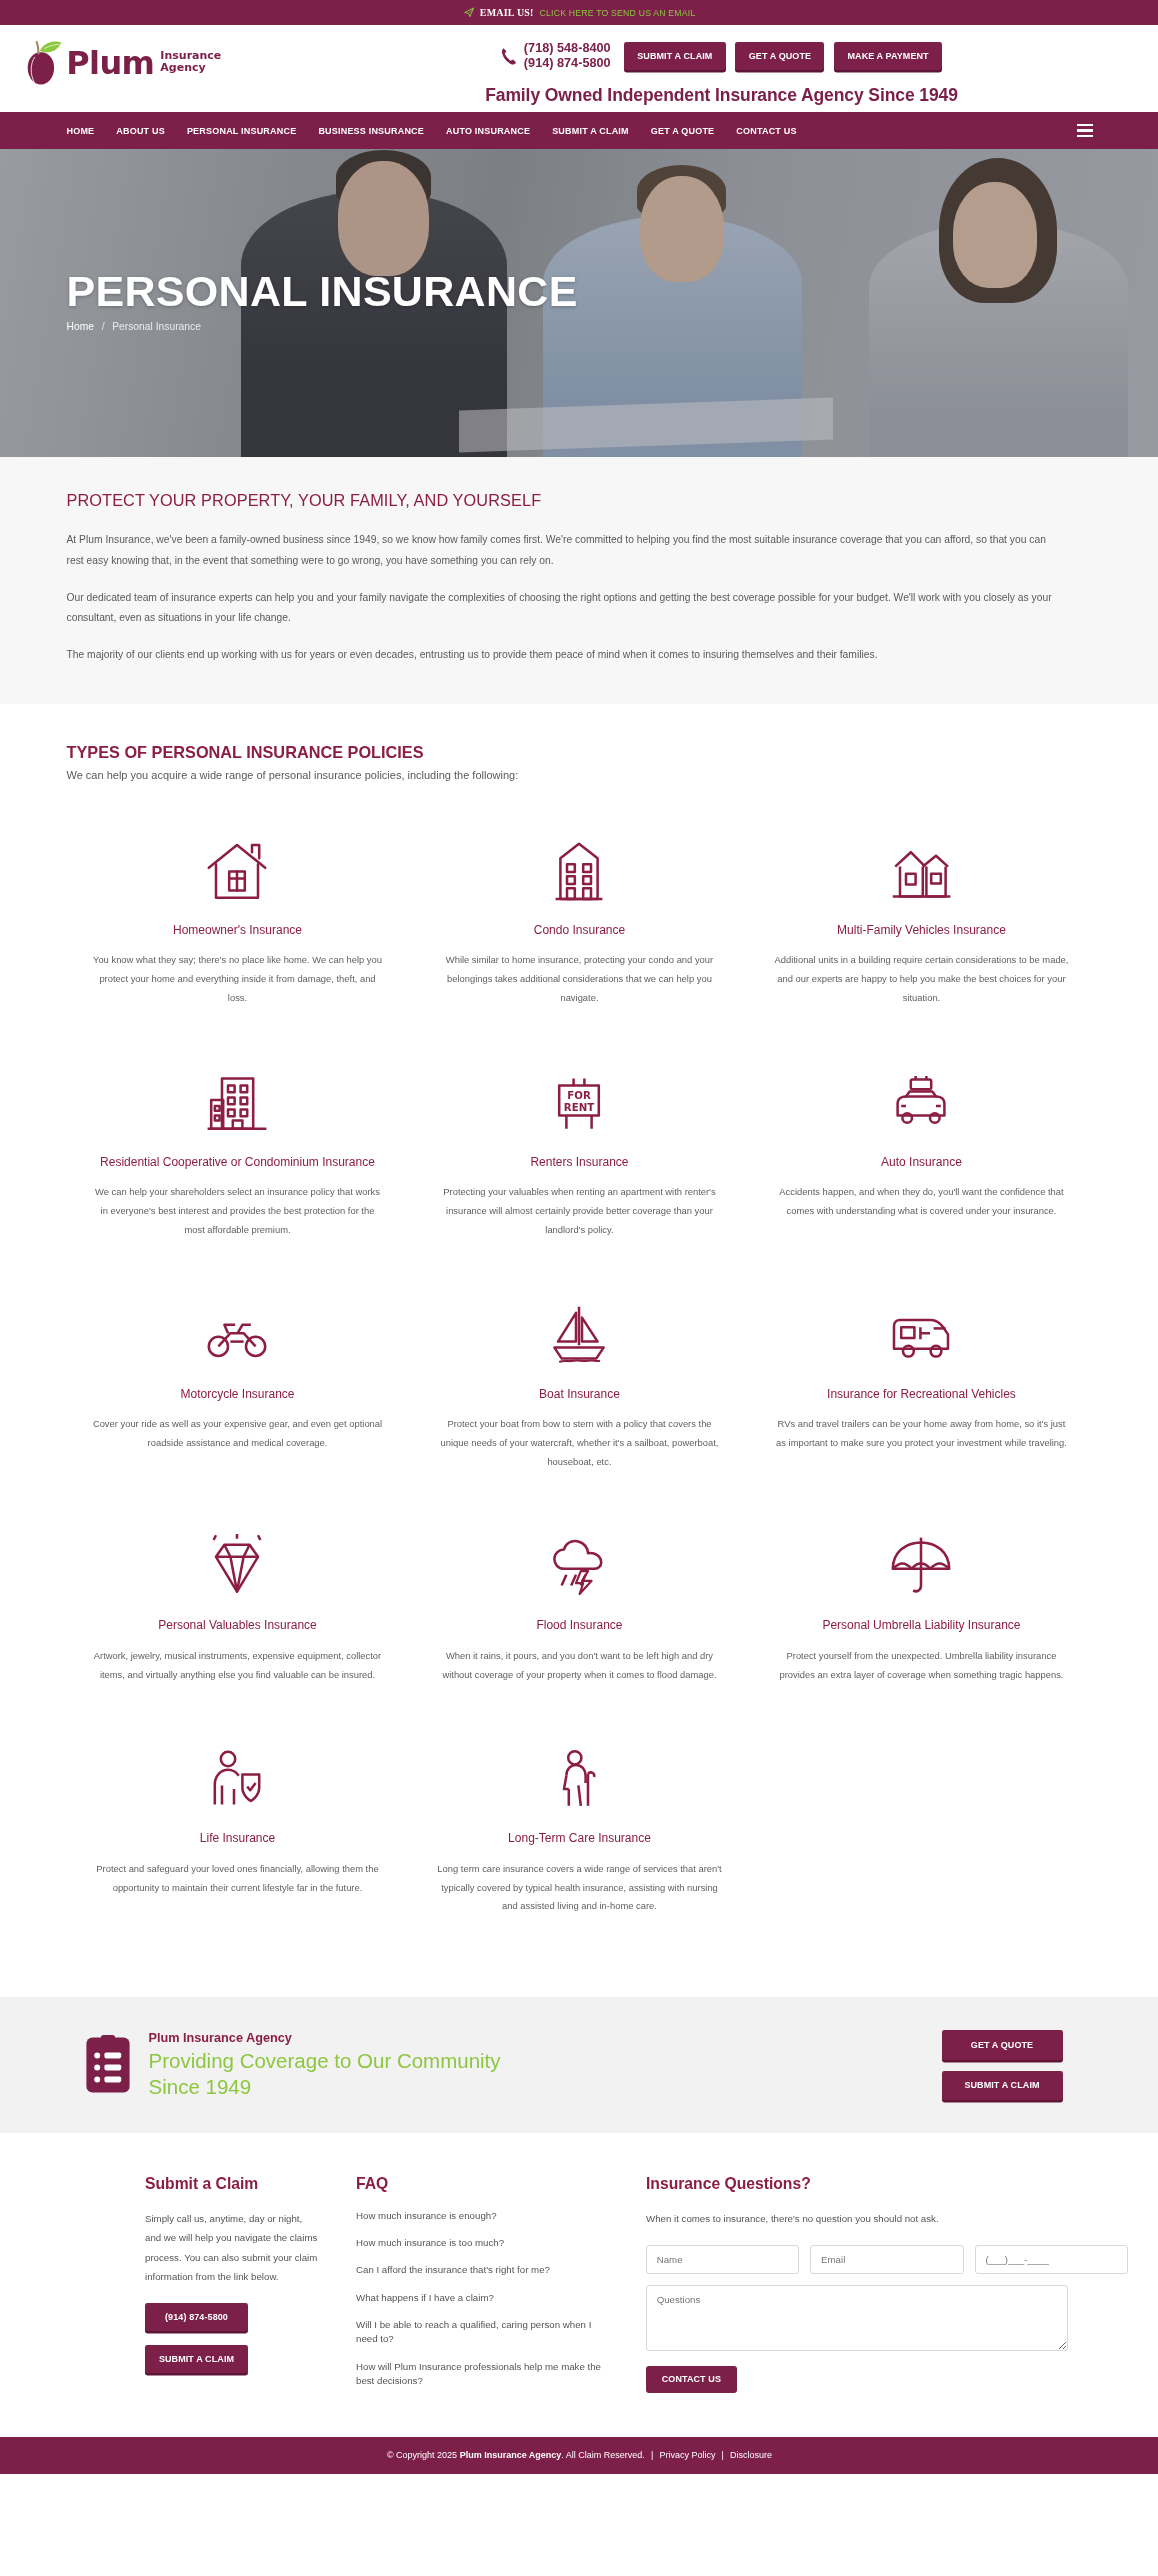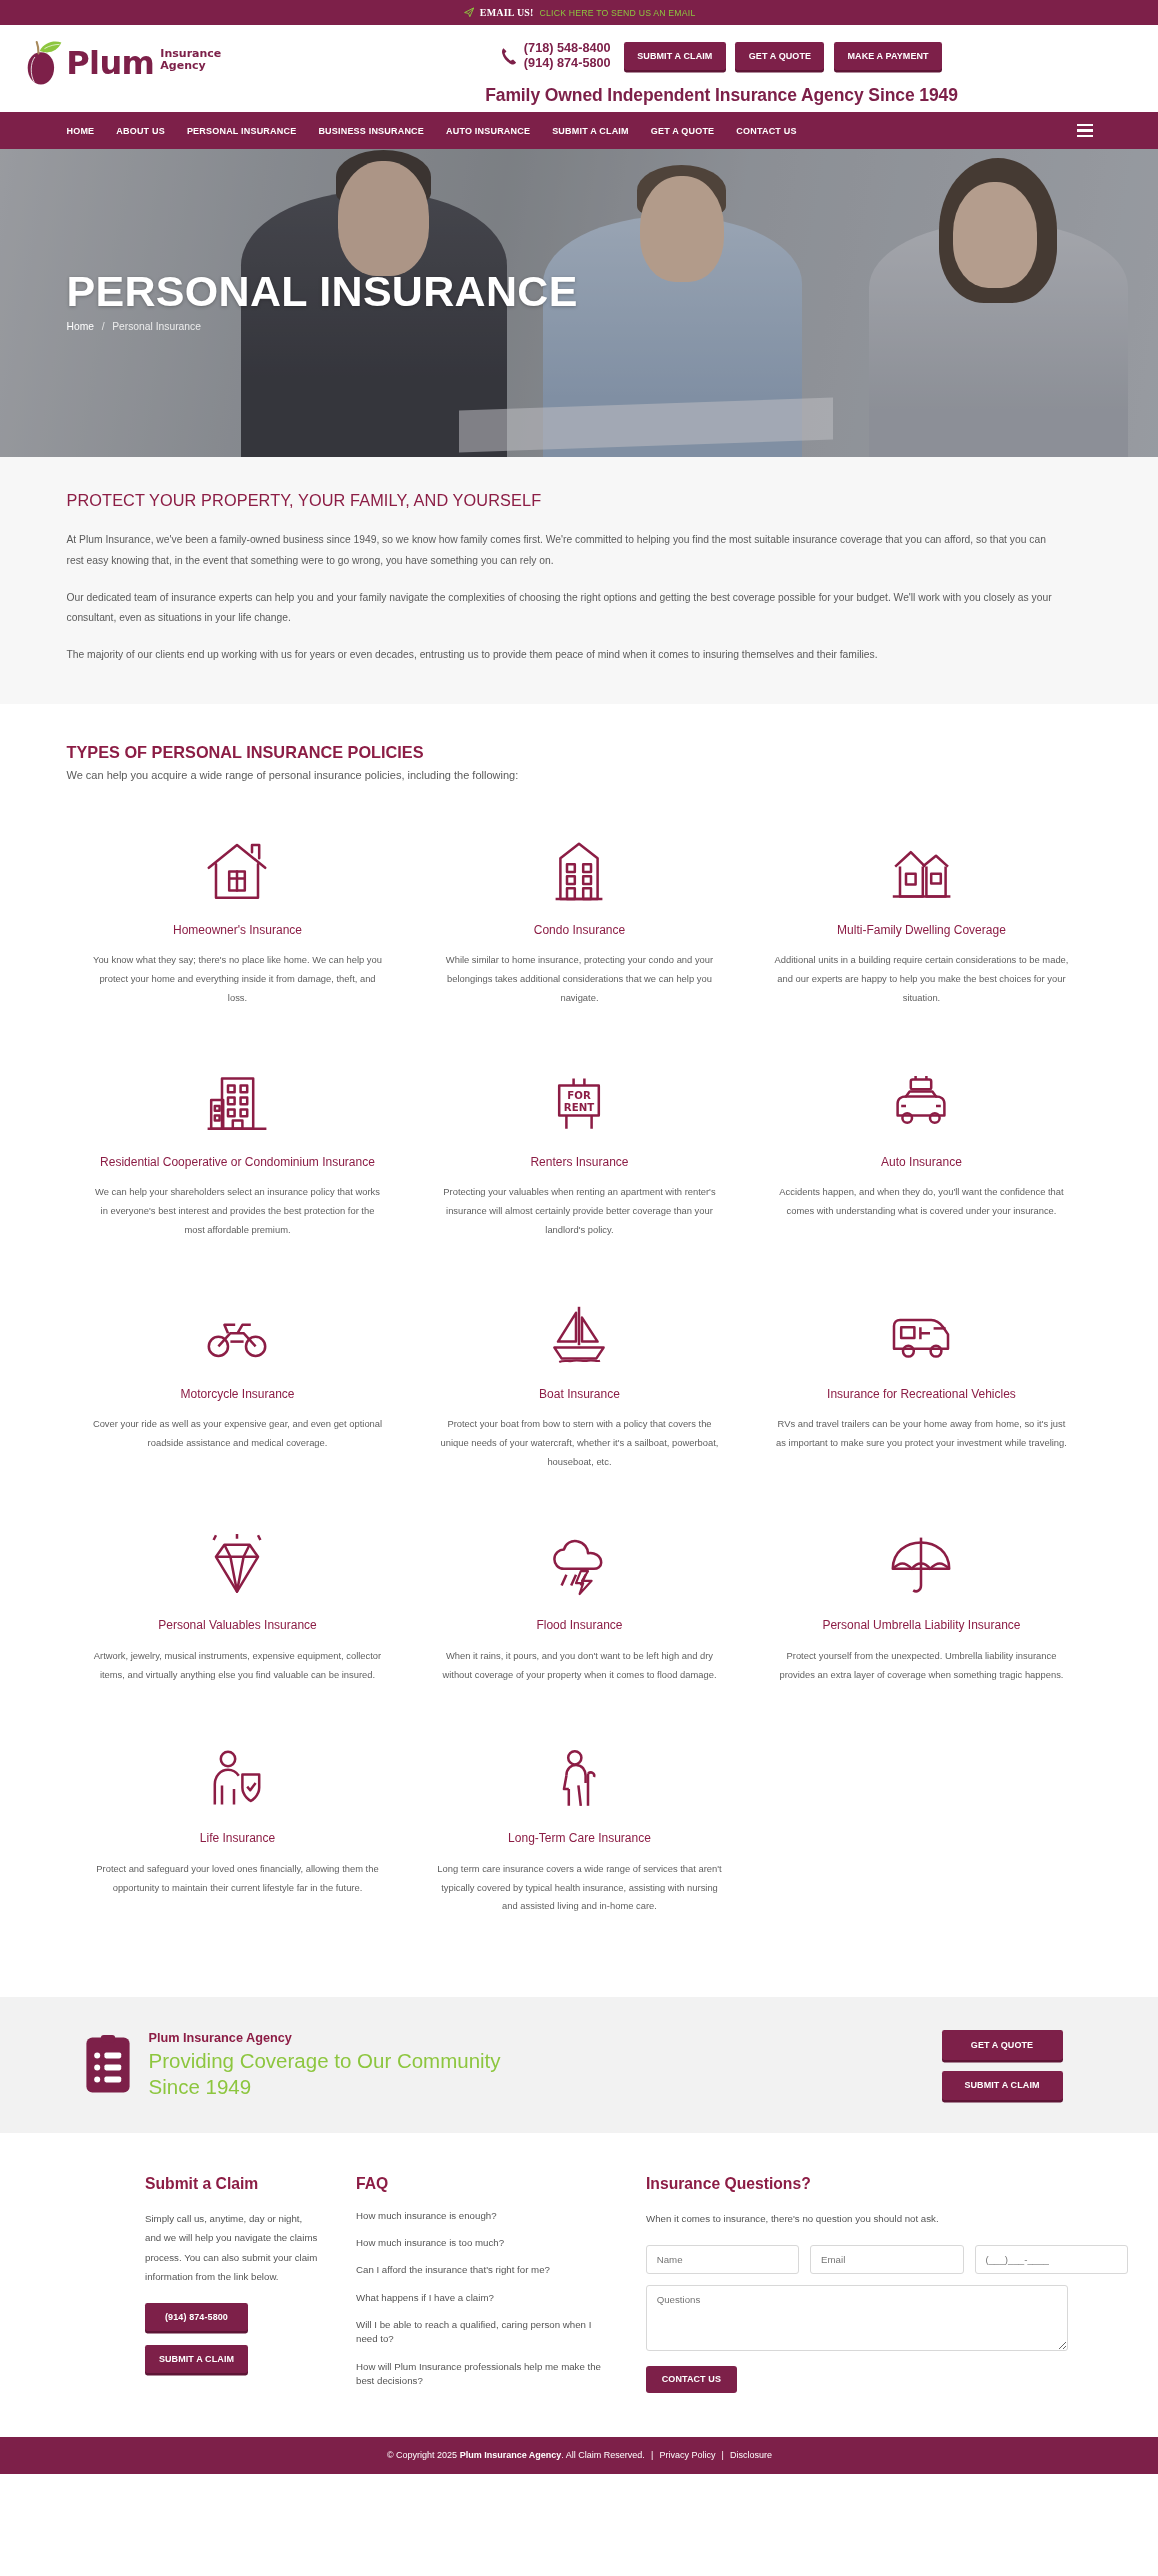--- a/index.html
+++ b/index.html
@@ -23,21 +23,21 @@
   .plane-icon { display:inline-block; width:10.3px; height:10.3px; }
   .topbar-strong { color:#ffffff; font-weight:bold; font-size:10px;font-family:Liberation Serif, serif; }
   .topbar-link { color:#8dc63f; font-size:8.7px; text-decoration:none; }
 
   
   .masthead { background:#fff; padding:9.7px 0 6px; }
   .masthead-inner { display:flex; align-items:flex-start; }
   .logo-block { width:284px; padding-left:18px; padding-top:4.8px; }
   .logo { display:flex; align-items:center; gap:1.2px; }
   .logo-mark { position:relative; width:47px; height:48px; flex:none; }
-  .logo-text { display:flex; align-items:flex-start; gap:6px; }
+  .logo-text { display:flex; align-items:center; gap:6px; }
   .logo-word { font-family:"DejaVu Sans", sans-serif; font-weight:bold; font-size:32px; color:#7d2049; letter-spacing:-0.6px; line-height:.95; }
   .logo-sub { font-family:"DejaVu Sans", sans-serif; font-weight:bold; font-size:11px; color:#7d2049; line-height:1.08; padding-bottom:2.4px; }
 
   .contact-block { flex:1; padding-top:6px; }
   .contact-row { display:flex; align-items:center; justify-content:center; gap:13.3px; }
   .phones { display:flex; align-items:center; gap:7.2px; }
   .phone-icon { width:15.7px; height:18px; flex:none; }
   .phone-nums { color:#7d2049; font-size:12.7px; font-weight:600; line-height:1.22; }
   .cta-buttons { display:flex; gap:9.7px; }
   .btn {
@@ -319,21 +319,21 @@
             <svg width="66" height="66" viewBox="0 0 110 110" fill="none" stroke="#8c1d45" stroke-width="4.2" stroke-linejoin="round">
               <path d="M12 46 L38 22 L62 46"></path>
                 <path d="M20 46 L20 96 L58 96 L58 46"></path>
               <rect x="30" y="58" width="16" height="18"></rect>
               <path d="M58 46 L80 28 L100 46"></path>
                 <path d="M64 46 L64 96 L96 96 L96 46"></path>
               <rect x="72" y="58" width="16" height="16"></rect>
               <path d="M8 96 H104"></path>
             </svg>
           </div>
-          <div class="card-title">Multi-Family Dwelling Coverage</div>
+          <div class="card-title">Multi-Family Vehicles Insurance</div>
           <div class="card-desc">Additional units in a building require certain considerations to be made, and our experts are happy to help you make the best choices for your situation.</div>
         </div>
 
         <div class="card">
           <div class="card-icon">
             <svg width="66" height="66" viewBox="0 0 110 110" fill="none" stroke="#8c1d45" stroke-width="4.2" stroke-linejoin="round">
               <rect x="30" y="14" width="52" height="84"></rect>
               <rect x="40" y="26" width="11" height="11"></rect>
                 <rect x="61" y="26" width="11" height="11"></rect>
               <rect x="40" y="46" width="11" height="11"></rect>

